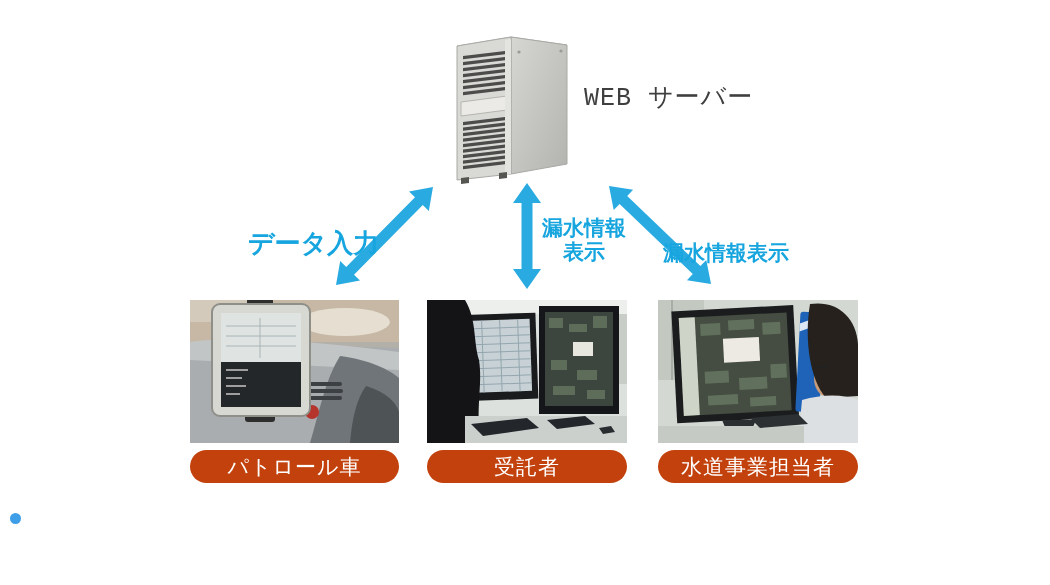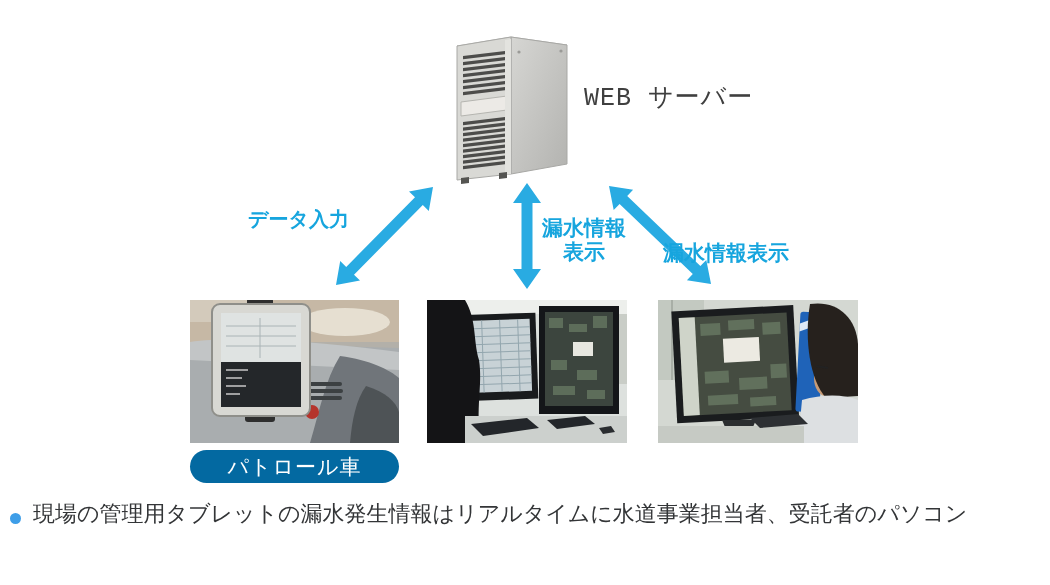--- a/index.html
+++ b/index.html
@@ -11,31 +11,31 @@
   
   .server-svg{left:453px;top:32px;}
   .server-label{
     left:584px;top:80px;font-size:25px;color:#3f3f3f;letter-spacing:1px;white-space:nowrap;
   }
   
   .arrow-layer{left:0;top:0;pointer-events:none;}
   .arrow-label{
     color:#16a5de;font-weight:bold;white-space:nowrap;
   }
-  .lbl-left{left:248px;top:206px;font-size:20px;}
+  .lbl-left{left:248px;top:226px;font-size:26px;}
   .lbl-middle{left:538px;top:218px;width:92px;font-size:21px;line-height:24px;text-align:center;}
   .lbl-right{left:663px;top:207px;font-size:21px;margin-top:32px;}
   
   .node{position:absolute;top:300px;}
   .node-1{left:190px;width:209px;}
   .node-2{left:427px;width:200px;}
   .node-3{left:658px;width:200px;}
   .photo{display:block;}
   .pill{
-    margin-top:7px;height:33px;border-radius:17px;background:#0369a1;
+    margin-top:7px;height:33px;border-radius:17px;background:#c2410c;
     display:flex;align-items:center;justify-content:center;
     color:#ffffff;font-size:21px;letter-spacing:1px;white-space:nowrap;
   }
   
   .note{left:10px;top:497px;display:flex;align-items:flex-start;}
   .note-bullet{
     width:11px;height:11px;border-radius:50%;background:#3e9ee8;
     margin-top:16px;margin-right:12px;flex:0 0 auto;
   }
   .note-lines{color:#333537;font-size:22px;line-height:38px;}
@@ -189,20 +189,21 @@
         <rect x="146" y="42" width="20" height="14" fill="#e7e7e0"></rect>
       </g>
 
       <path d="M0,0 L38,0 C50,20 46,40 52,60 C56,85 48,110 54,143 L0,143 Z" fill="#141416"></path>
 
       <rect x="38" y="116" width="162" height="27" fill="#ccd0cd"></rect>
       <polygon points="44,124 100,118 112,128 56,136" fill="#23262a"></polygon>
       <polygon points="120,120 158,116 168,124 130,129" fill="#23262a"></polygon>
       <polygon points="172,128 184,126 188,132 176,134" fill="#2a2d30"></polygon>
     </svg>
+    <div class="pill">受託者</div>
   </div>
 
   <div class="node node-3">
     <svg class="photo" width="200" height="143" viewBox="0 0 200 143">
       <rect width="200" height="143" fill="#d4d8d2"></rect>
       <rect width="46" height="80" fill="#c3c9c1"></rect>
       <line x1="14" y1="0" x2="14" y2="80" stroke="#a8aea6" stroke-width="2"></line>
 
       <g transform="rotate(-3 80 60)">
         <rect x="16" y="8" width="122" height="112" fill="#1a1c1e"></rect>
@@ -227,22 +228,22 @@
         <polygon points="140,24 164,14 164,22 140,32" fill="#ffffff" opacity="0.85"></polygon>
       </g>
 
       <ellipse cx="168" cy="78" rx="12" ry="18" fill="#c79b77"></ellipse>
       <path d="M152,4 C178,0 198,16 200,44 L200,96 L168,98 C152,80 146,40 152,4 Z" fill="#26211d"></path>
       <line x1="158" y1="66" x2="170" y2="68" stroke="#222222" stroke-width="2"></line>
       <path d="M144,100 C164,94 186,94 200,100 L200,143 L140,143 Z" fill="#dde0e2"></path>
       <rect x="0" y="126" width="146" height="17" fill="#c6cac4"></rect>
       <polygon points="92,118 140,114 150,124 102,128" fill="#2d3033"></polygon>
     </svg>
+    <div class="pill">水道事業担当者</div>
   </div>
 
   <div class="abs note">
     <span class="note-bullet"></span>
     <div class="note-lines">
-      <div class="note-line">現場の管理用タブレットの漏水発生情報はリアルタイムに水道事業担当者、受託者のパソコン</div>
     </div>
   </div>
 
 </div>
 
 </body></html>

